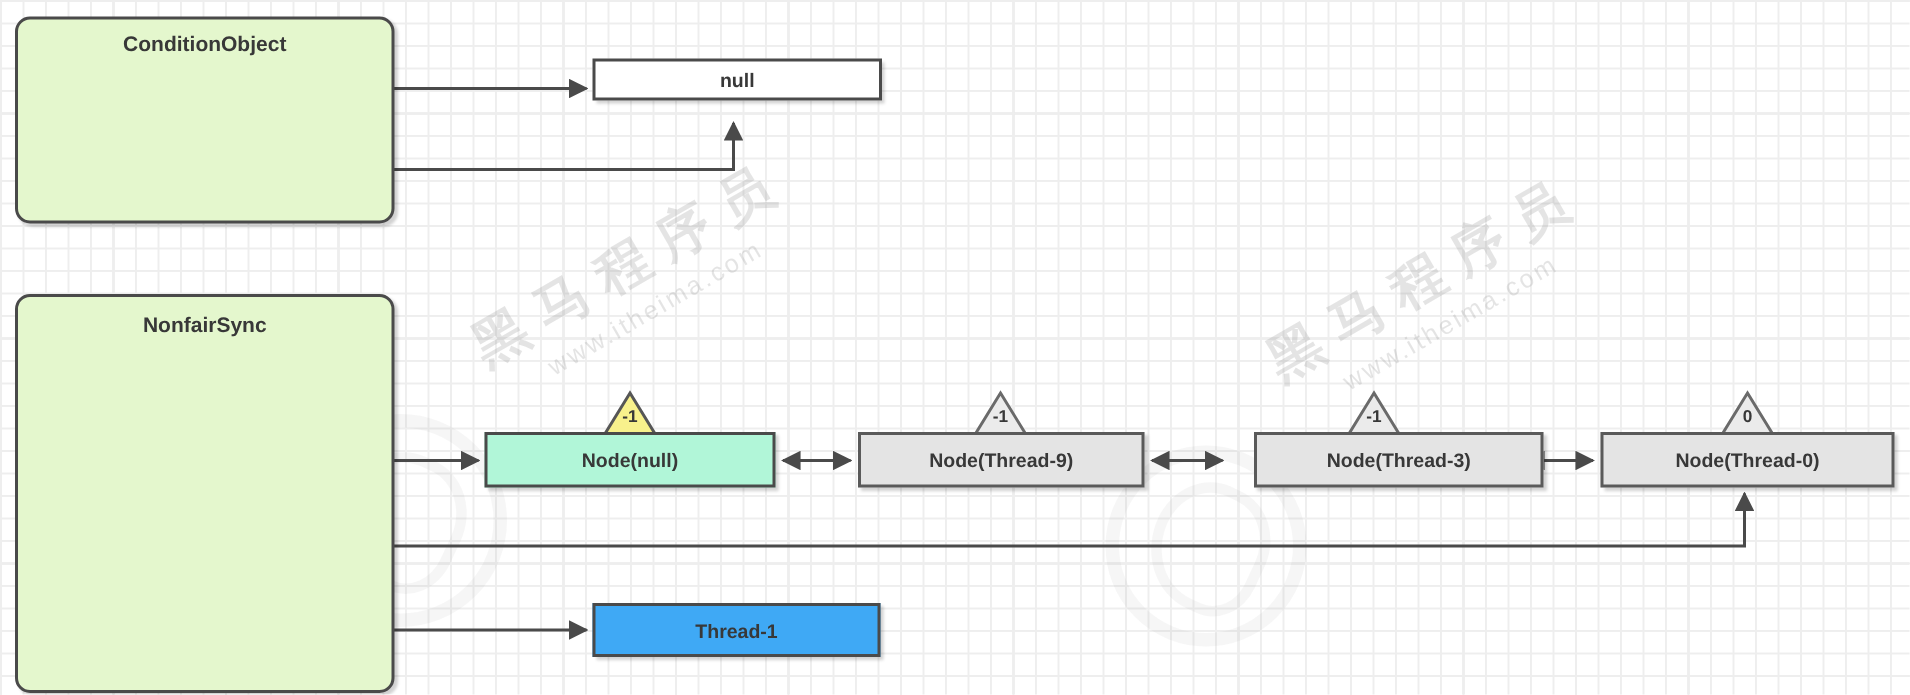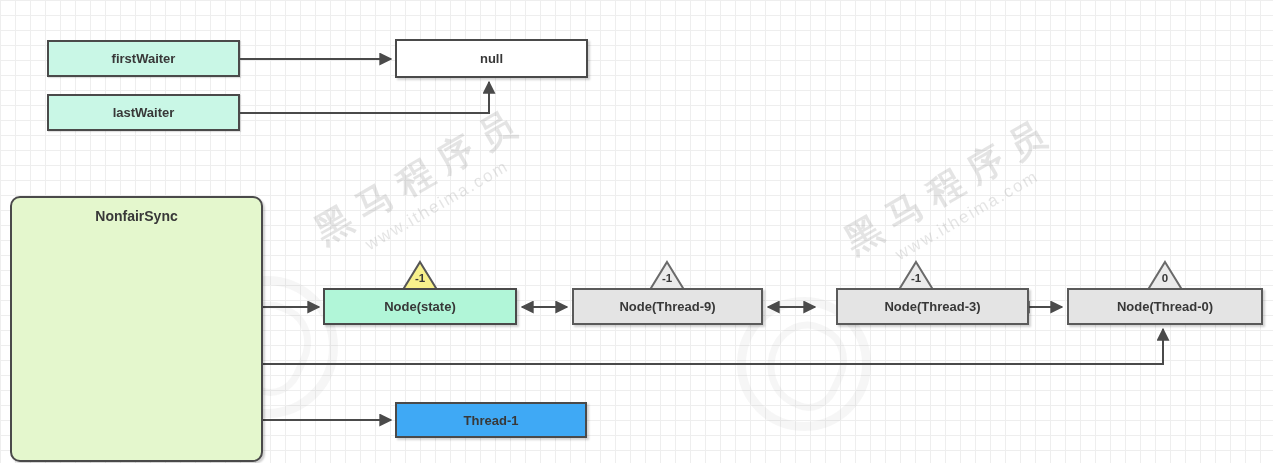--- a/index.html
+++ b/index.html
@@ -67,24 +67,27 @@
     <path d="M240,59 L391,59" fill="none" stroke="#4a4a4a" stroke-width="2" marker-end="url(#ah)"></path>
     <path d="M240,113 L489,113 L489,82" fill="none" stroke="#4a4a4a" stroke-width="2" marker-end="url(#ah)"></path>
     <path d="M240,307 L319,307" fill="none" stroke="#4a4a4a" stroke-width="2" marker-end="url(#ah)"></path>
     <path d="M522,307 L567,307" fill="none" stroke="#4a4a4a" stroke-width="2" marker-start="url(#ah)" marker-end="url(#ah)"></path>
     <path d="M768,307 L815,307" fill="none" stroke="#4a4a4a" stroke-width="2" marker-start="url(#ah)" marker-end="url(#ah)"></path>
     <path d="M1018,307 L1062,307" fill="none" stroke="#4a4a4a" stroke-width="2" marker-start="url(#ah)" marker-end="url(#ah)"></path>
     <path d="M243,364 L1163,364 L1163,329" fill="none" stroke="#4a4a4a" stroke-width="2" marker-start="url(#ah)" marker-end="url(#ah)"></path>
     <path d="M240,420 L391,420" fill="none" stroke="#4a4a4a" stroke-width="2" marker-end="url(#ah)"></path>
   </svg>
 
+  <div class="shape container-box" style="left:10px;top:11px;width:253px;height:138px;">
+    <div class="container-title" style="top:8px;">ConditionObject</div>
+  </div>
   <div class="field" style="left:47px;top:40px;width:193px;height:37px;">firstWaiter</div>
   <div class="field" style="left:47px;top:94px;width:193px;height:37px;">lastWaiter</div>
 
-  <div class="shape nullbox" style="left:395px;top:39px;width:193px;height:39px;">null</div>
+  <div class="shape nullbox" style="left:395px;top:39px;width:193px;height:28px;">null</div>
 
   <div class="shape container-box" style="left:10px;top:196px;width:253px;height:266px;">
     <div class="container-title" style="top:10px;">NonfairSync</div>
   </div>
   <div class="field" style="left:47px;top:228px;width:193px;height:38px;">state = 1</div>
   <div class="field" style="left:47px;top:288px;width:193px;height:38px;">head</div>
   <div class="field" style="left:47px;top:345px;width:193px;height:38px;">tail</div>
   <div class="field" style="left:47px;top:401px;width:193px;height:38px;">exclusiveOwnerThread</div>
 
   <div class="tri" style="left:400px;top:259px;">
@@ -105,20 +108,20 @@
       </svg>
     <span class="tri-label">-1</span>
   </div>
   <div class="tri" style="left:1145px;top:259px;">
     <svg width="40" height="34">
         <polygon points="20,3 37.5,31.5 2.5,31.5" fill="#ebebeb" stroke="#6a6a6a" stroke-width="2"></polygon>
       </svg>
     <span class="tri-label">0</span>
   </div>
 
-  <div class="shape node node-head" style="left:323px;top:288px;width:194px;height:37px;">Node(state)</div>
+  <div class="shape node node-head" style="left:323px;top:288px;width:194px;height:37px;">Node(null)</div>
   <div class="shape node node-gray" style="left:572px;top:288px;width:191px;height:37px;">Node(Thread-9)</div>
   <div class="shape node node-gray" style="left:836px;top:288px;width:193px;height:37px;">Node(Thread-3)</div>
   <div class="shape node node-gray" style="left:1067px;top:288px;width:196px;height:37px;">Node(Thread-0)</div>
 
   <div class="shape ownerbox" style="left:395px;top:402px;width:192px;height:36px;">Thread-1</div>
 
 </div>
 
 </body></html>

